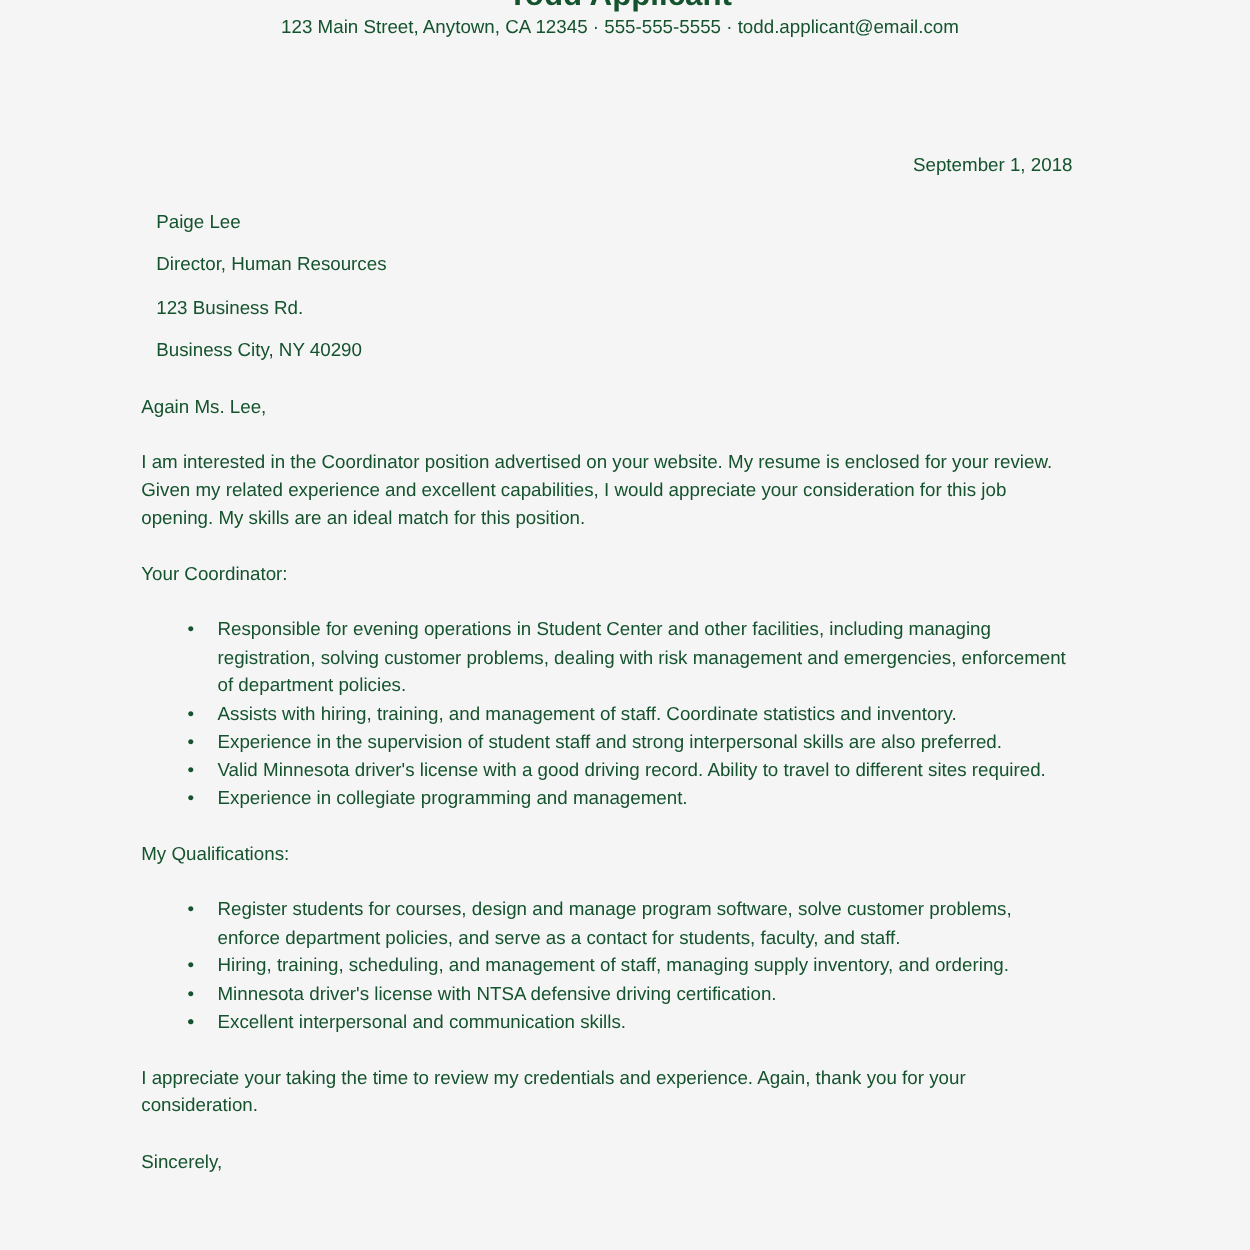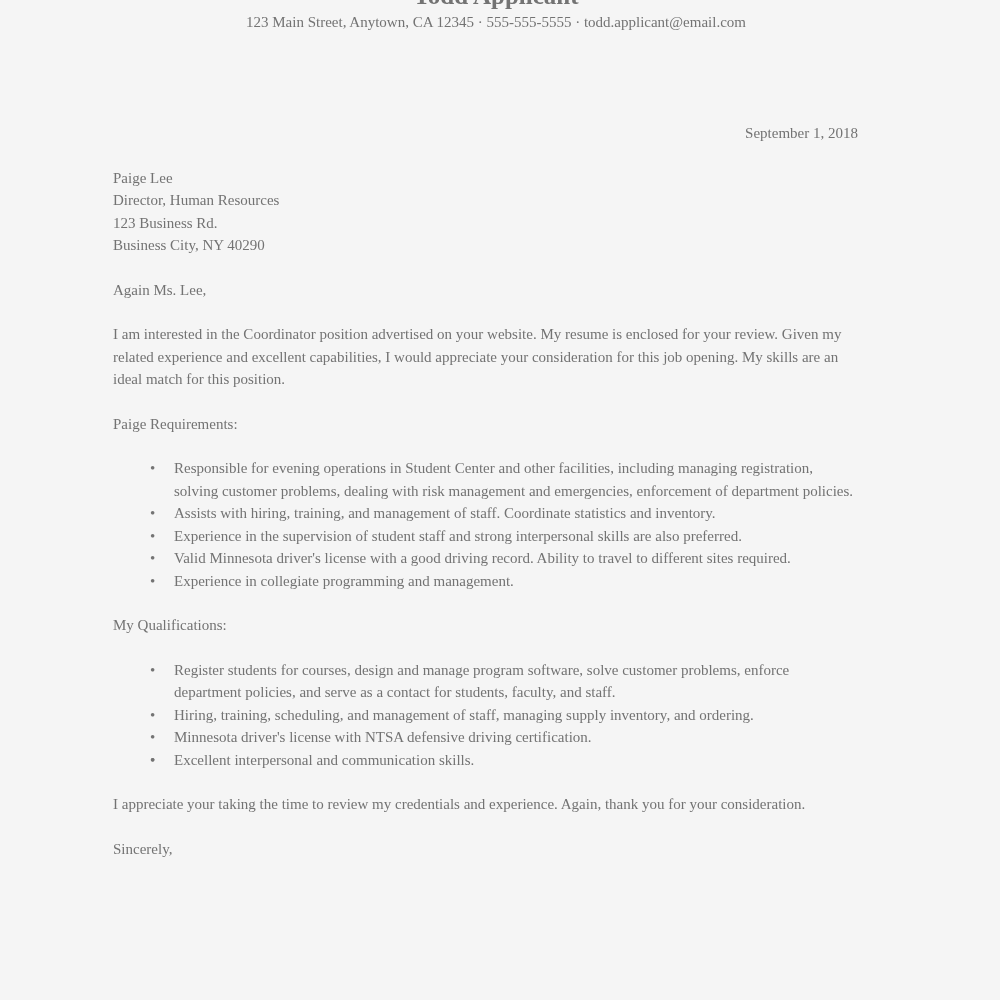--- a/index.html
+++ b/index.html
@@ -5,22 +5,22 @@
   html, body {
     margin: 0;
     padding: 0;
     background: #f5f5f5;
   }
   .page {
     width: 992px;
     height: 1000px;
     overflow: hidden;
     background: #f5f5f5;
-    color: #737373;
-    font-family: Liberation Serif, serif;
+    color: #14532d;
+    font-family: Liberation Sans, sans-serif;
     font-size: 15px;
     line-height: 22.5px;
     box-sizing: border-box;
   }
   .letterhead {
     text-align: center;
   }
   .letterhead .name {
     font-size: 25px;
     font-weight: 700;
@@ -37,21 +37,21 @@
     padding: 0 134px 0 113px;
   }
   .block {
     margin: 22px 0 0 0;
   }
   .date-block {
     margin-top: 89px;
     text-align: right;
   }
   .recipient div {
-    margin: 0;
+    margin: 12px;
   }
   p {
     margin: 22px 0 0 0;
   }
   ul.bullets {
     list-style: none;
     margin: 22px 0 0 0;
     padding: 0;
   }
   ul.bullets li {
@@ -83,21 +83,21 @@
       <div>Paige Lee</div>
       <div>Director, Human Resources</div>
       <div>123 Business Rd.</div>
       <div>Business City, NY 40290</div>
     </div>
 
     <p>Again Ms. Lee,</p>
 
     <p>I am interested in the Coordinator position advertised on your website. My resume is enclosed for your review. Given my related experience and excellent capabilities, I would appreciate your consideration for this job opening. My skills are an ideal match for this position.</p>
 
-    <p>Paige Requirements:</p>
+    <p>Your Coordinator:</p>
 
     <ul class="bullets">
       <li>
         <span class="bullet-dot">•</span>
         <span>Responsible for evening operations in Student Center and other facilities, including managing registration, solving customer problems, dealing with risk management and emergencies, enforcement of department policies.</span>
       </li>
       <li>
         <span class="bullet-dot">•</span>
         <span>Assists with hiring, training, and management of staff. Coordinate statistics and inventory.</span>
       </li>

